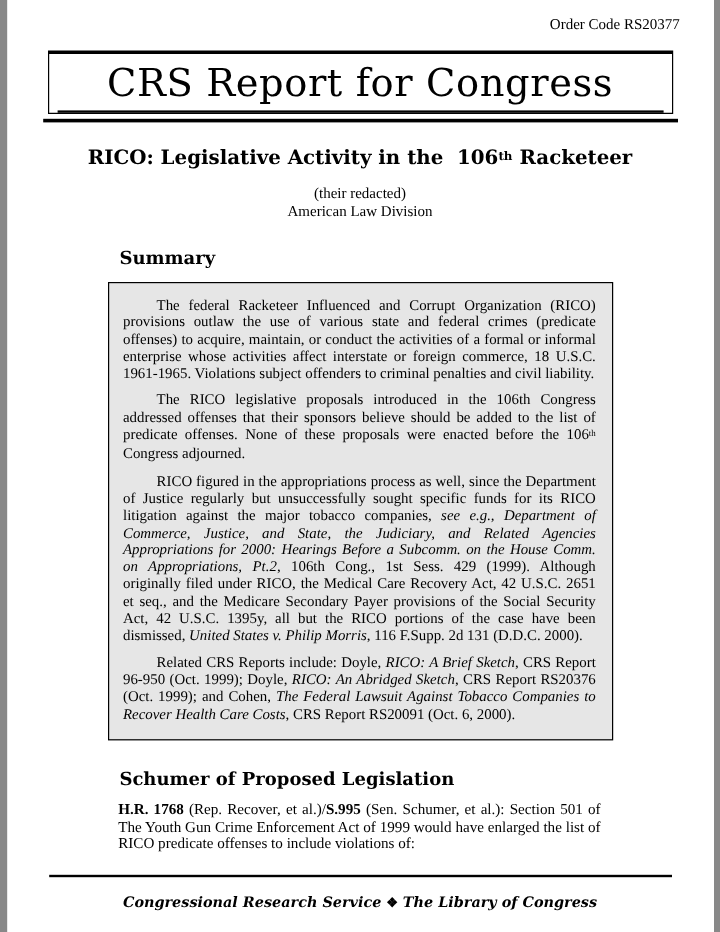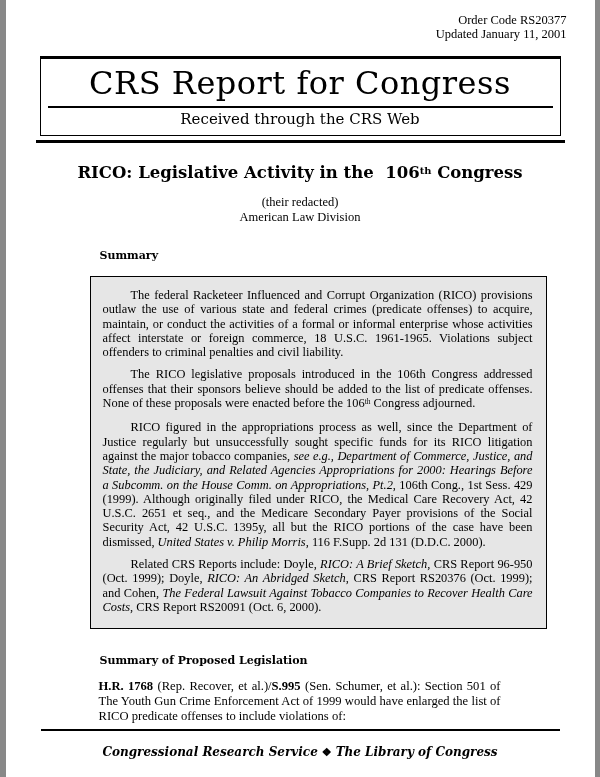--- a/index.html
+++ b/index.html
@@ -60,25 +60,25 @@
   .author-block {
     margin-top: 13px;
     text-align: center;
     font-size: 12.5px;
     line-height: 14.5px;
   }
   .section-heading {
     margin: 24px 94px 0 94px;
     font-family: "DejaVu Serif", serif;
     font-weight: bold;
-    font-size: 11px;
+    font-size: 15px;
     line-height: 16px;
   }
   .summary-box {
-    margin: 12px 48px 0 84px;
+    margin: 12px 84px 0 84px;
     border: 1.3px solid #000;
     background: var(--box-bg, #e6e6e6);
     padding: 11px 13px 12px 12px;
   }
   .summary-box p {
     font-size: 12.4px;
     line-height: 14.3px;
     text-align: justify;
     text-indent: 28px;
     margin-bottom: 8px;
@@ -120,48 +120,46 @@
     padding: 0 4px;
   }
 </style>
 </head>
 <body>
 
 <div class="page">
 
   <div class="order-block">
     <div>Order Code RS20377</div>
-    <div>Updated January 11, 2001</div>
   </div>
 
   <div class="banner">
     <div class="banner-title">CRS Report for Congress</div>
     <div class="banner-rule"></div>
-    <div class="banner-sub">Received through the CRS Web</div>
   </div>
 
   <div class="rule-thick"></div>
 
-  <div class="doc-title"><span>RICO: Legislative Activity in the  106</span><sup>th</sup><span> Congress</span></div>
+  <div class="doc-title"><span>RICO: Legislative Activity in the  106</span><sup>th</sup><span> Racketeer</span></div>
 
   <div class="author-block">
     <div>(their redacted)</div>
     <div>American Law Division</div>
   </div>
 
   <div class="section-heading">Summary</div>
 
   <div class="summary-box">
     <p><span>The federal Racketeer Influenced and Corrupt Organization (RICO) provisions outlaw the use of various state and federal crimes (predicate offenses) to acquire, maintain, or conduct the activities of a formal or informal enterprise whose activities affect interstate or foreign commerce, 18 U.S.C. 1961-1965.  Violations subject offenders to criminal penalties and civil liability.</span></p>
     <p><span>The RICO legislative proposals introduced in the 106th Congress addressed offenses that their sponsors believe should be added to the list of predicate offenses. None of these proposals were enacted before the 106</span><sup>th</sup><span> Congress adjourned.</span></p>
     <p><span>RICO figured in the appropriations process as well, since the Department of Justice regularly but unsuccessfully sought specific funds for its RICO litigation against the major tobacco companies, </span><span class="i">see e.g., Department of Commerce, Justice, and State, the Judiciary, and Related Agencies Appropriations for 2000: Hearings Before a Subcomm. on the House Comm. on Appropriations, Pt.2</span><span>, 106th Cong., 1st Sess. 429 (1999). Although originally filed under RICO, the Medical Care Recovery Act, 42 U.S.C. 2651 et seq., and the Medicare Secondary Payer provisions of the Social Security Act, 42 U.S.C. 1395y, all but the RICO portions of the case have been dismissed, </span><span class="i">United States v. Philip Morris</span><span>, 116 F.Supp. 2d 131 (D.D.C. 2000).</span></p>
     <p><span>Related CRS Reports include: Doyle, </span><span class="i">RICO: A Brief Sketch</span><span>, CRS Report 96-950 (Oct. 1999); Doyle, </span><span class="i">RICO: An Abridged Sketch</span><span>, CRS Report RS20376 (Oct. 1999); and Cohen, </span><span class="i">The Federal Lawsuit Against Tobacco Companies to Recover Health Care Costs</span><span>, CRS Report RS20091 (Oct. 6, 2000).</span></p>
   </div>
 
-  <div class="section-heading">Summary of Proposed Legislation</div>
+  <div class="section-heading">Schumer of Proposed Legislation</div>
 
   <p class="body-para"><span class="b">H.R. 1768</span><span> (Rep. Recover, et al.)/</span><span class="b">S.995</span><span> (Sen. Schumer, et al.): Section 501 of The Youth Gun Crime Enforcement Act of 1999 would have enlarged the list of RICO predicate offenses to include violations of:</span></p>
 
   <div class="footer">
     <div class="footer-rule"></div>
     <div class="footer-text">
       <span>Congressional Research Service</span><span class="orn">❖</span><span>The Library of Congress</span>
     </div>
   </div>
 

